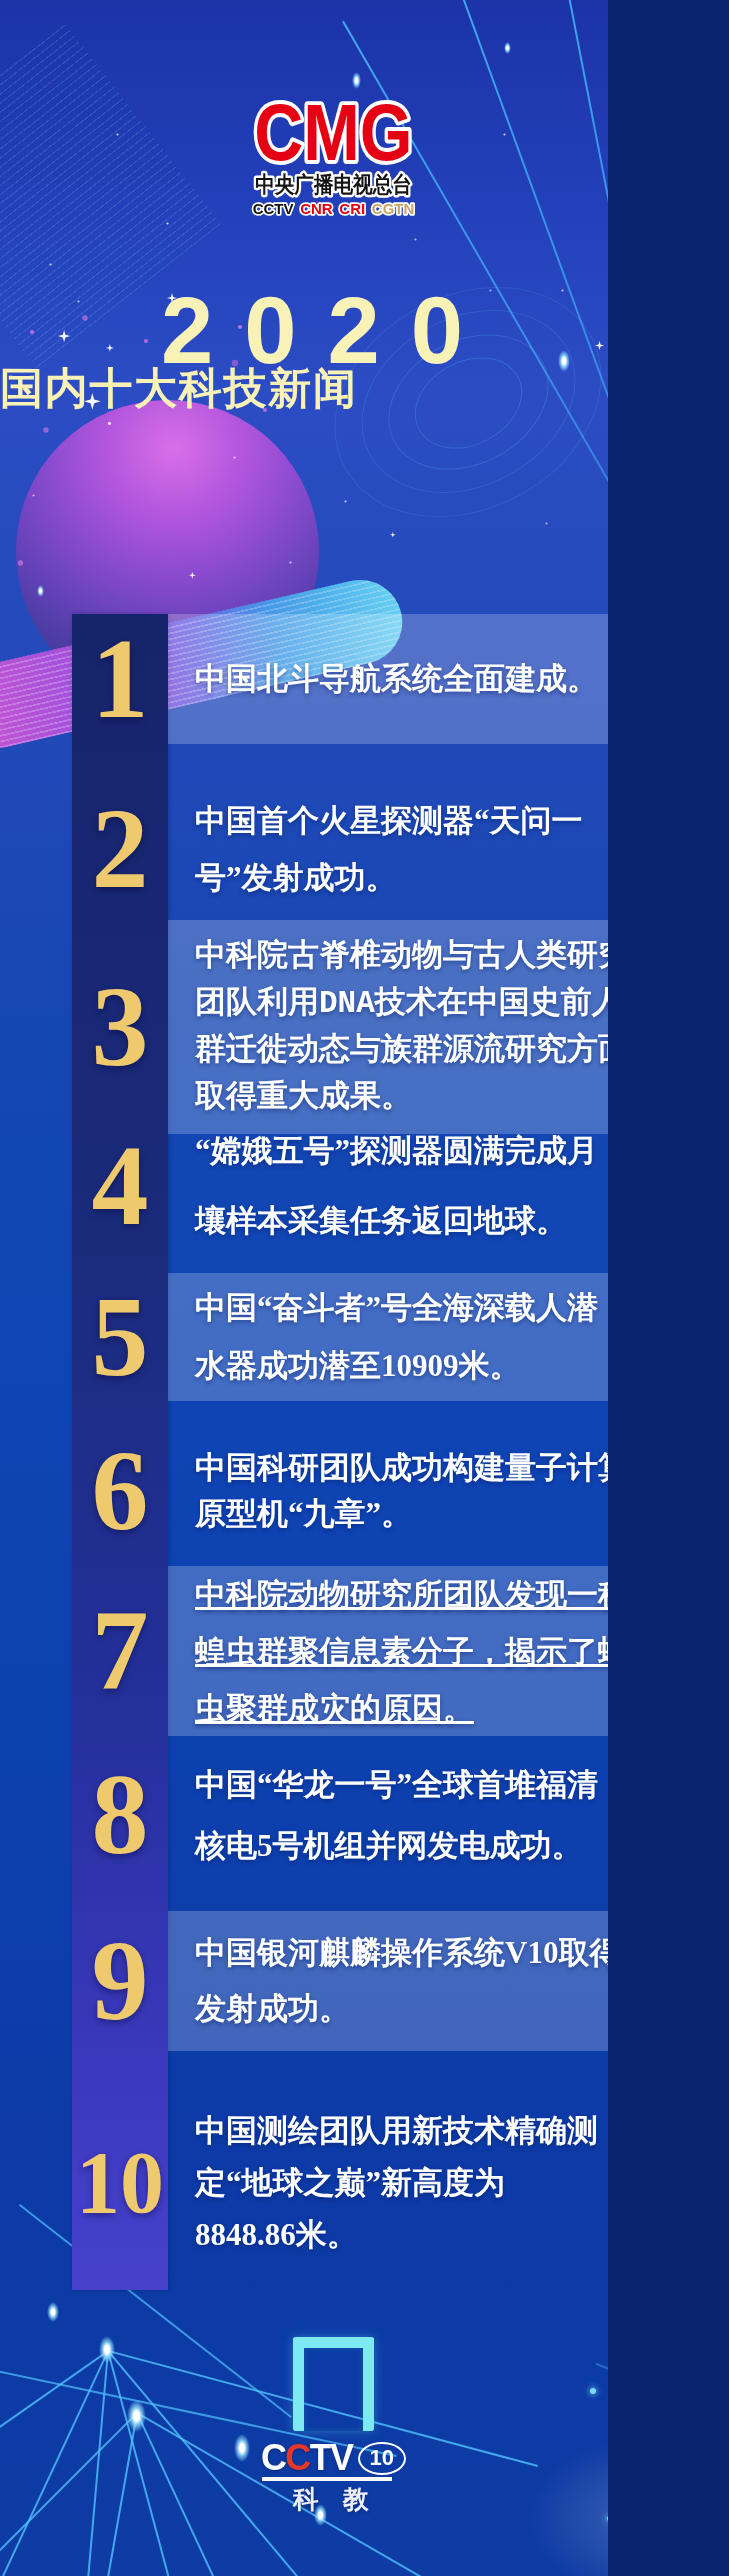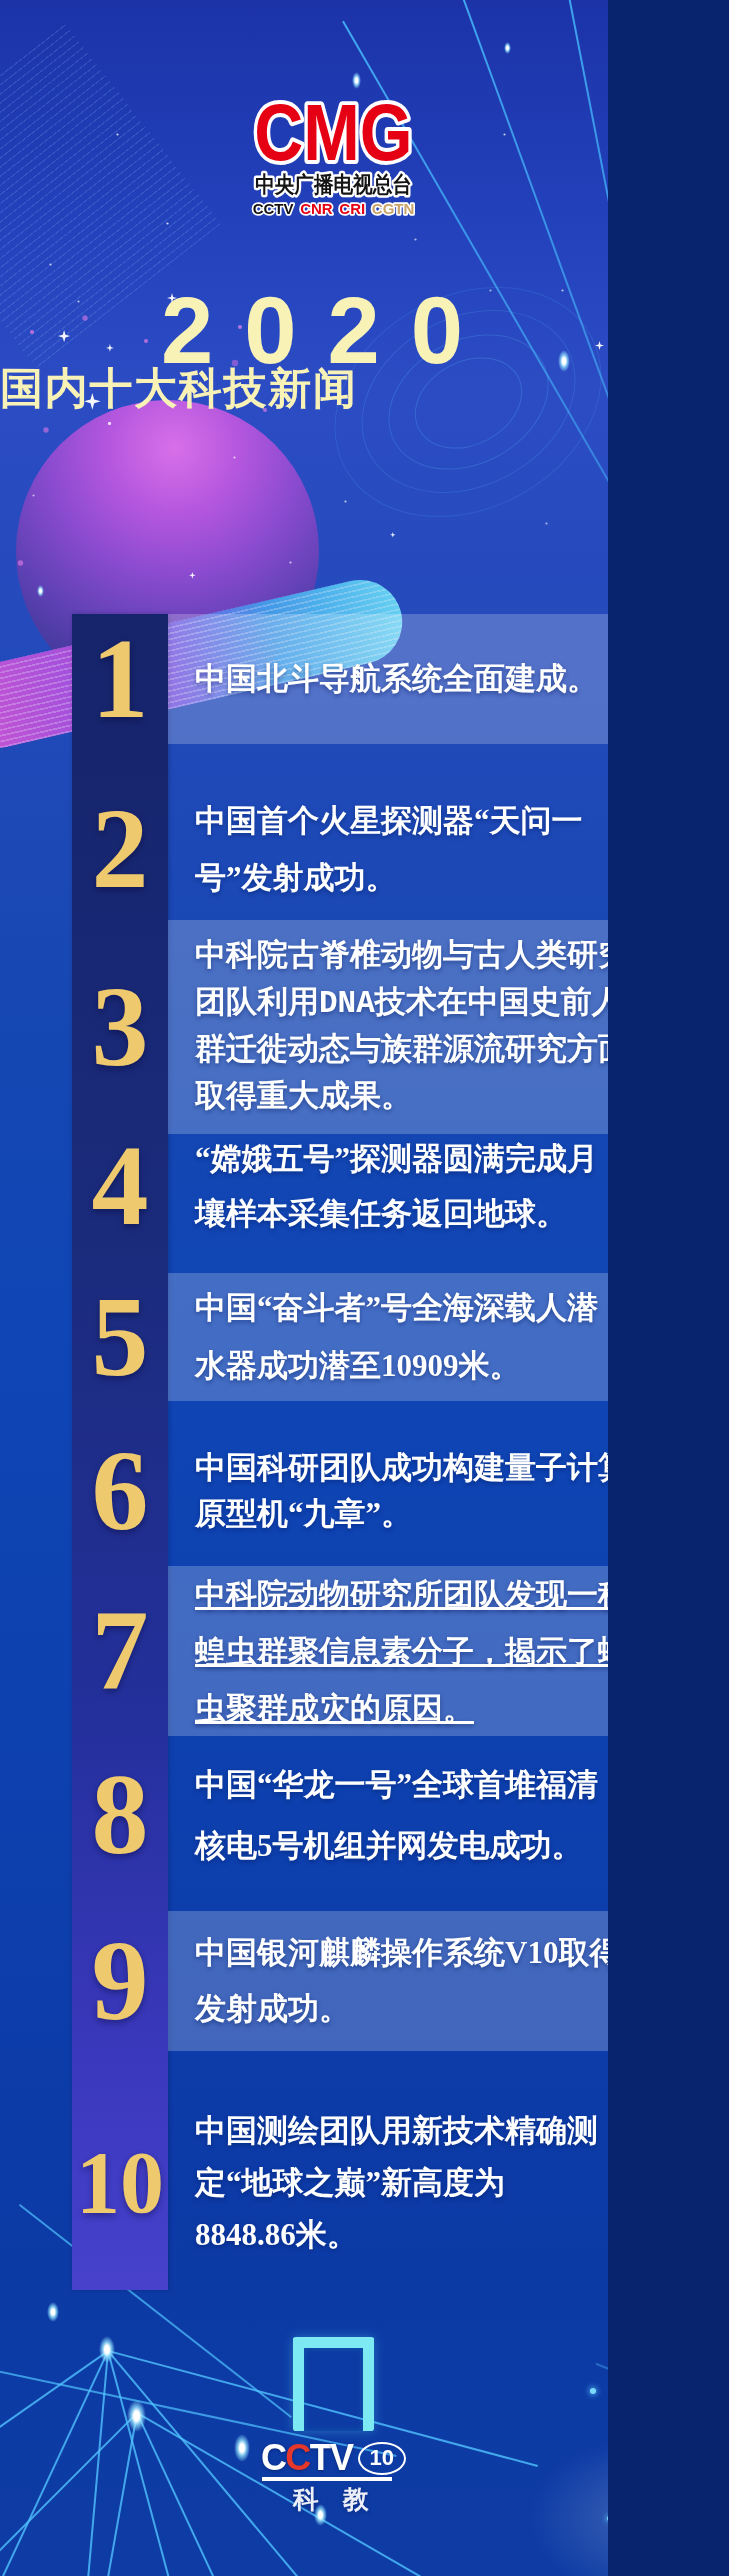--- a/index.html
+++ b/index.html
@@ -68,21 +68,21 @@
   .num{flex:0 0 96px;width:96px;display:flex;align-items:center;justify-content:center;
     font-family:"Liberation Serif","DejaVu Serif",serif;font-weight:bold;color:#eec96e;font-size:114px;
     text-shadow:0 2.8px 6.7px rgba(0,0,50,.4);}
   .txt{flex:1;display:flex;flex-direction:column;justify-content:center;
     padding:0 11px 0 27px;color:#ffffff;font-weight:bold;font-size:31px;white-space:pre-line;
     font-family:"Liberation Serif","DejaVu Serif",serif;text-shadow:0 1.7px 4.5px rgba(0,25,90,.45);}
   .panel .txt{background:rgba(255,255,255,.22);}
   .r1{top:614px;height:130px;} .r1 .txt{line-height:56px;}
   .r2{top:777px;height:144px;} .r2 .txt{line-height:57px;}
   .r3{top:920px;height:214px;} .r3 .txt{line-height:47px;font-family:Liberation Mono, monospace;}
-  .r4{top:1116px;height:139px;} .r4 .txt{line-height:55px;}
+  .r4{top:1116px;height:139px;} .r4 .txt{line-height:70px;}
   .r5{top:1273px;height:128px;} .r5 .txt{line-height:58px;}
   .r6{top:1424px;height:134px;} .r6 .txt{line-height:46px;}
   .r7{top:1566px;height:170px;} .r7 .txt{line-height:57px;text-decoration:underline;}
   .r8{top:1751px;height:128px;} .r8 .txt{line-height:61px;}
   .r9{top:1911px;height:140px;} .r9 .txt{line-height:56px;}
   .r10{top:2099px;height:167px;} .r10 .txt{line-height:52px;} .r10 .num{font-size:88px;}
 
   
   .tvframe{position:absolute;left:293px;top:2337px;width:81px;height:94px;z-index:5;box-sizing:border-box;
     border:11px solid #7de9f3;border-bottom:none;border-radius:2.8px;

